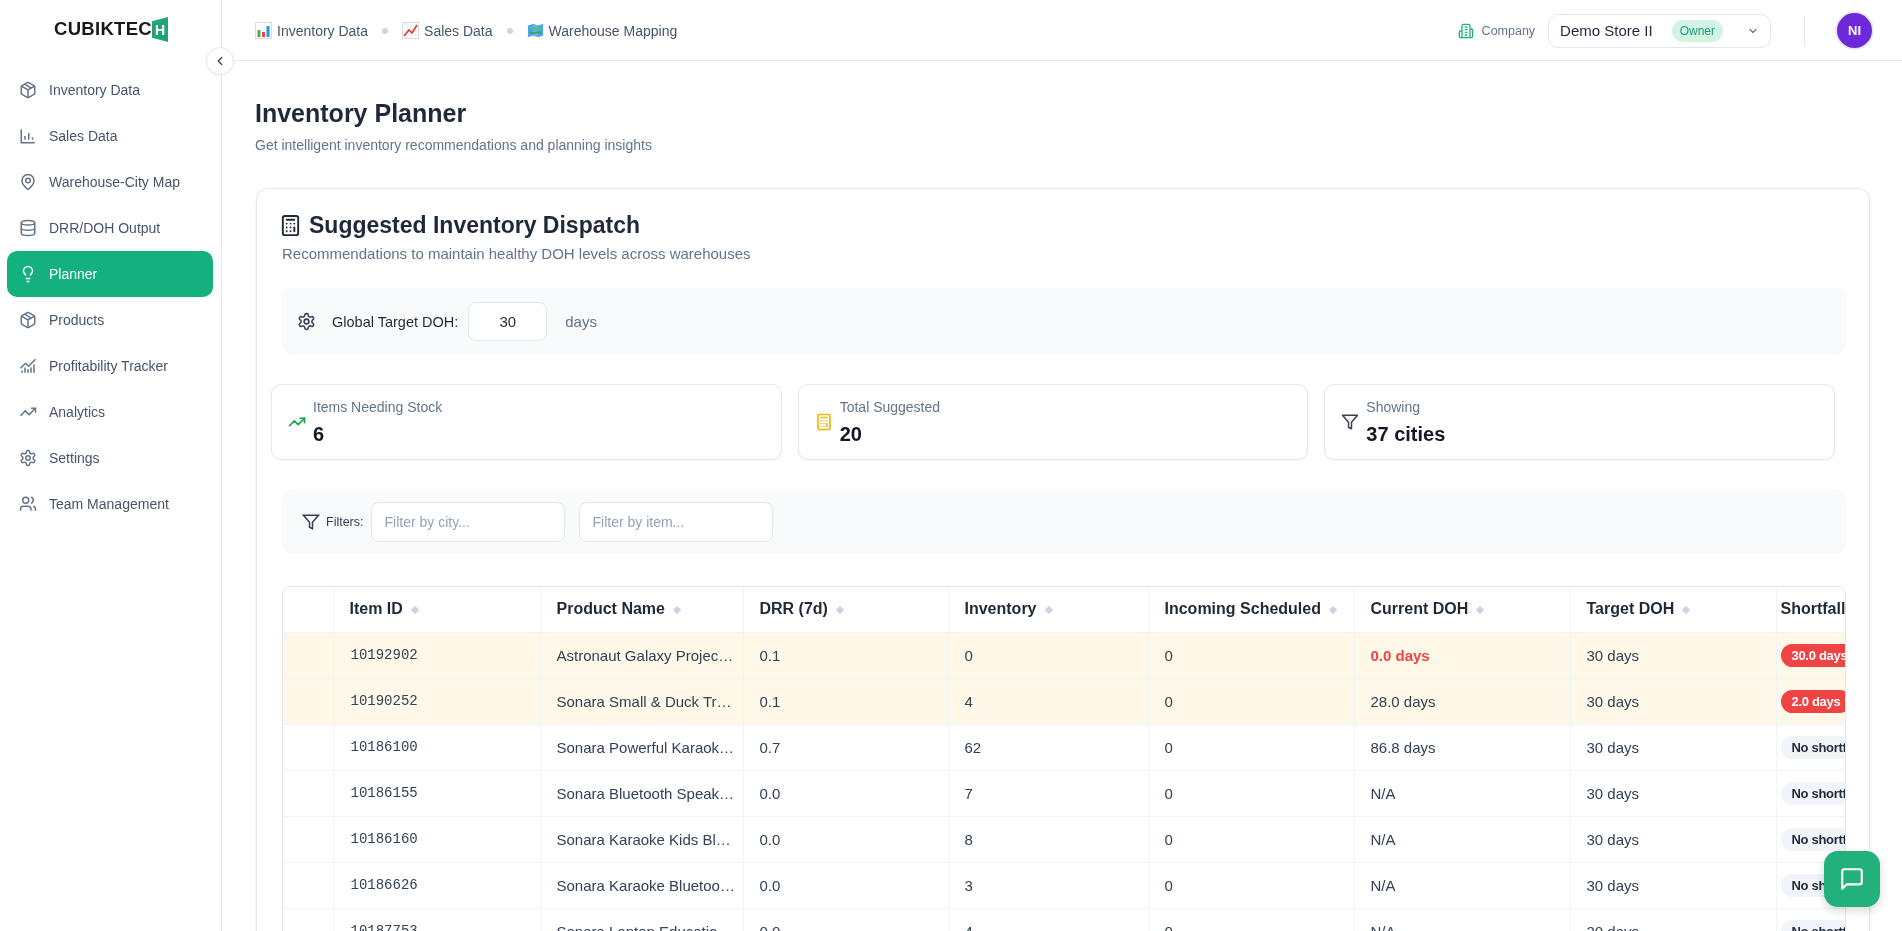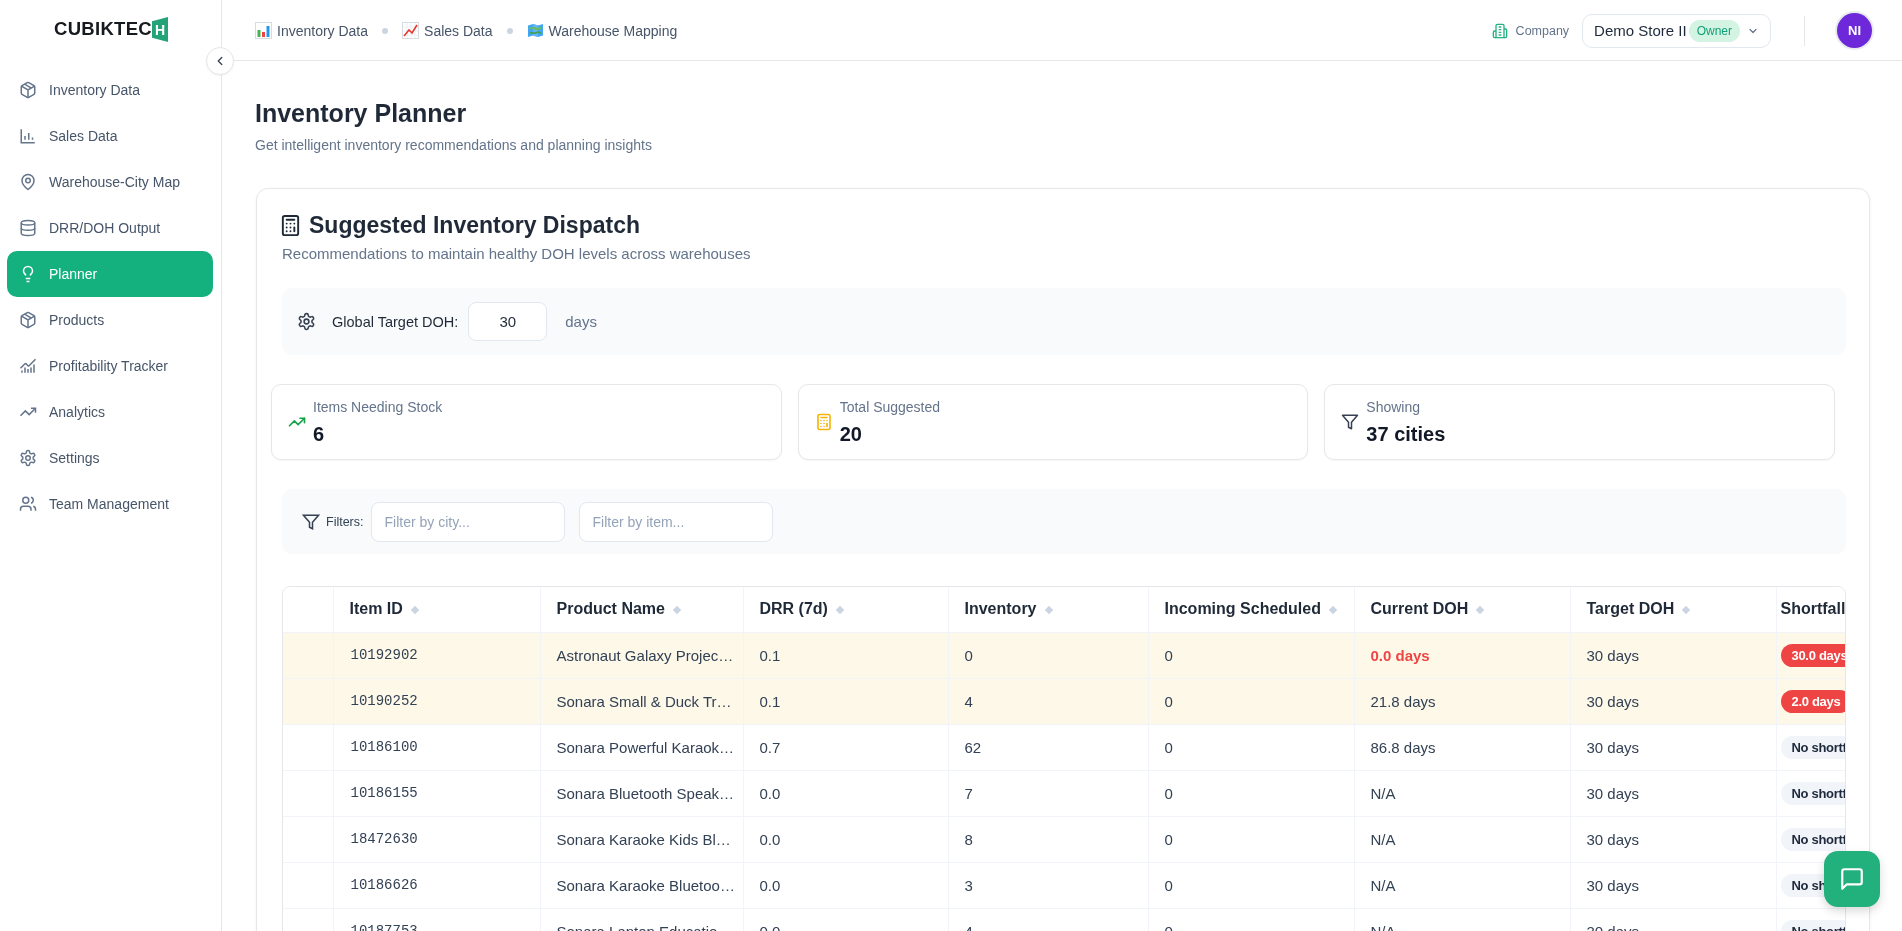--- a/index.html
+++ b/index.html
@@ -12,21 +12,21 @@
 .nav-item svg { width:18px; height:18px; margin-right:12px; flex:none; stroke:#64748b; }
 .nav-item.active { background:#14b17e; color:#fff; }
 .nav-item.active svg { stroke:#fff; }
 .collapse-btn { position:absolute; left:206px; top:47px; width:28px; height:28px; border-radius:50%; background:#fff; border:1px solid #e5e7eb; z-index:8; display:flex; align-items:center; justify-content:center; box-shadow:0 1px 2px rgba(0,0,0,.05); }
 .topbar { position:absolute; left:222px; top:0; width:1680px; height:61px; background:#fff; border-bottom:1px solid #e5e7eb; }
 .crumbs { position:absolute; left:33px; top:0; height:61px; display:flex; align-items:center; gap:14px; }
 .crumb { display:flex; align-items:center; gap:5px; font-size:14px; color:#475569; }
 .dot { width:6px; height:6px; border-radius:50%; background:#cbd5e1; }
 .top-right { position:absolute; right:30px; top:0; height:61px; display:flex; align-items:center; }
 .company { display:flex; align-items:center; gap:8px; color:#64748b; font-size:12.5px; margin-right:13px; }
-.store-select { height:34px; border:1px solid #e2e8f0; border-radius:10px; background:#fff; display:flex; align-items:center; padding:0 11px; gap:2px; }
+.store-select { height:34px; border:1px solid #e2e8f0; border-radius:10px; background:#fff; display:flex; align-items:center; padding:0 11px; gap:19px; }
 .store-name { font-size:15px; color:#1e293b; }
 .owner-pill { background:#d3f3e3; color:#13a077; font-size:12px; padding:4px 8px; border-radius:999px; }
 .chev { color:#64748b; font-size:13px; margin-left:4px; }
 .vdiv { width:1px; height:30px; background:#e5e7eb; margin:0 32px 0 33px; }
 .avatar { width:35px; height:35px; border-radius:50%; background:#6d28d9; color:#fff; font-size:13px; font-weight:bold; display:flex; align-items:center; justify-content:center; box-shadow:0 0 0 2px #e7ebef; }
 .main { position:absolute; left:222px; top:62px; width:1680px; height:869px; background:#fff; }
 .h1 { position:absolute; left:33px; top:37px; font-size:25px; font-weight:bold; color:#1f2937; }
 .h1sub { position:absolute; left:33px; top:75px; font-size:14px; color:#64748b; }
 .panel { position:absolute; left:34px; top:126px; width:1614px; height:770px; background:#fff; border:1px solid #e5e7eb; border-radius:12px; box-shadow:0 1px 3px rgba(0,0,0,.06); }
 .panel-head { position:absolute; left:22px; top:23px; display:flex; align-items:center; gap:7px;text-align:center; }
@@ -259,21 +259,21 @@
               <td>30 days</td>
               <td class="sf"><span class="pill-red">30.0 days</span></td>
             </tr>
           <tr class="warn">
               <td></td>
               <td class="mono">10190252</td>
               <td>Sonara Small &amp; Duck Tr…</td>
               <td>0.1</td>
               <td>4</td>
               <td>0</td>
-              <td>21.8 days</td>
+              <td>28.0 days</td>
               <td>30 days</td>
               <td class="sf"><span class="pill-red">2.0 days</span></td>
             </tr>
           <tr>
               <td></td>
               <td class="mono">10186100</td>
               <td>Sonara Powerful Karaok…</td>
               <td>0.7</td>
               <td>62</td>
               <td>0</td>
@@ -287,21 +287,21 @@
               <td>Sonara Bluetooth Speak…</td>
               <td>0.0</td>
               <td>7</td>
               <td>0</td>
               <td>N/A</td>
               <td>30 days</td>
               <td class="sf"><span class="pill-gray">No shortfall</span></td>
             </tr>
           <tr>
               <td></td>
-              <td class="mono">18472630</td>
+              <td class="mono">10186160</td>
               <td>Sonara Karaoke Kids Bl…</td>
               <td>0.0</td>
               <td>8</td>
               <td>0</td>
               <td>N/A</td>
               <td>30 days</td>
               <td class="sf"><span class="pill-gray">No shortfall</span></td>
             </tr>
           <tr>
               <td></td>

